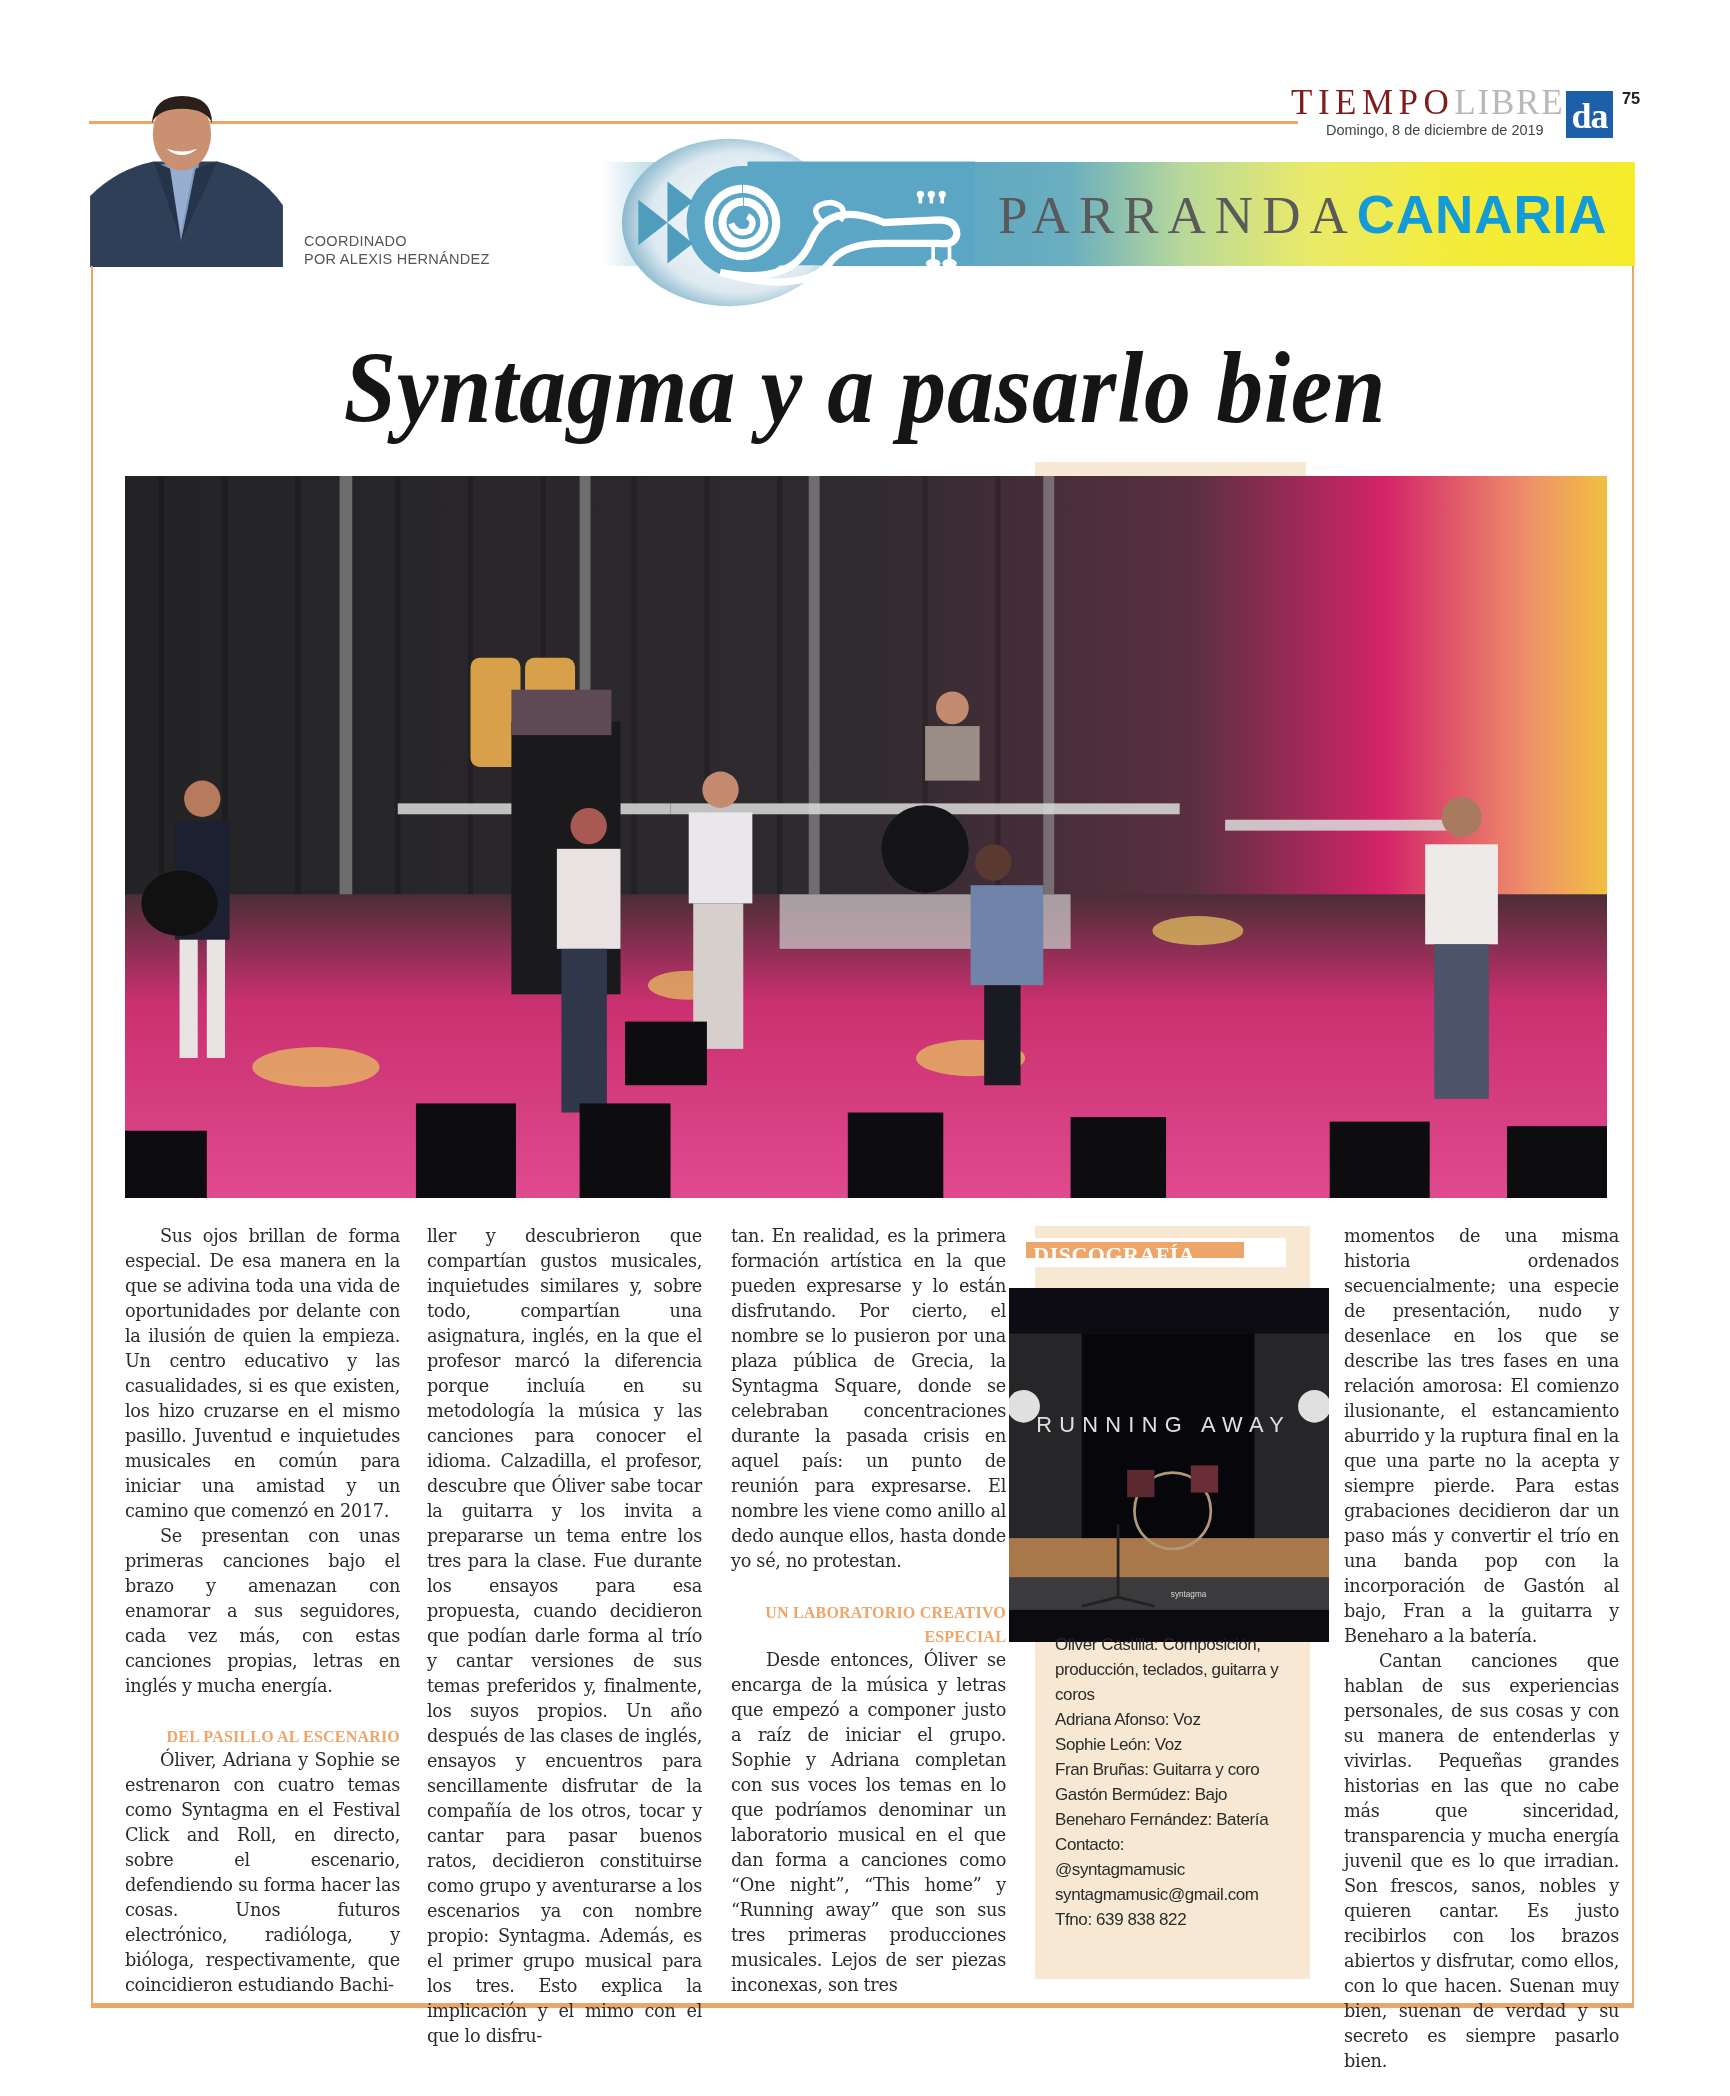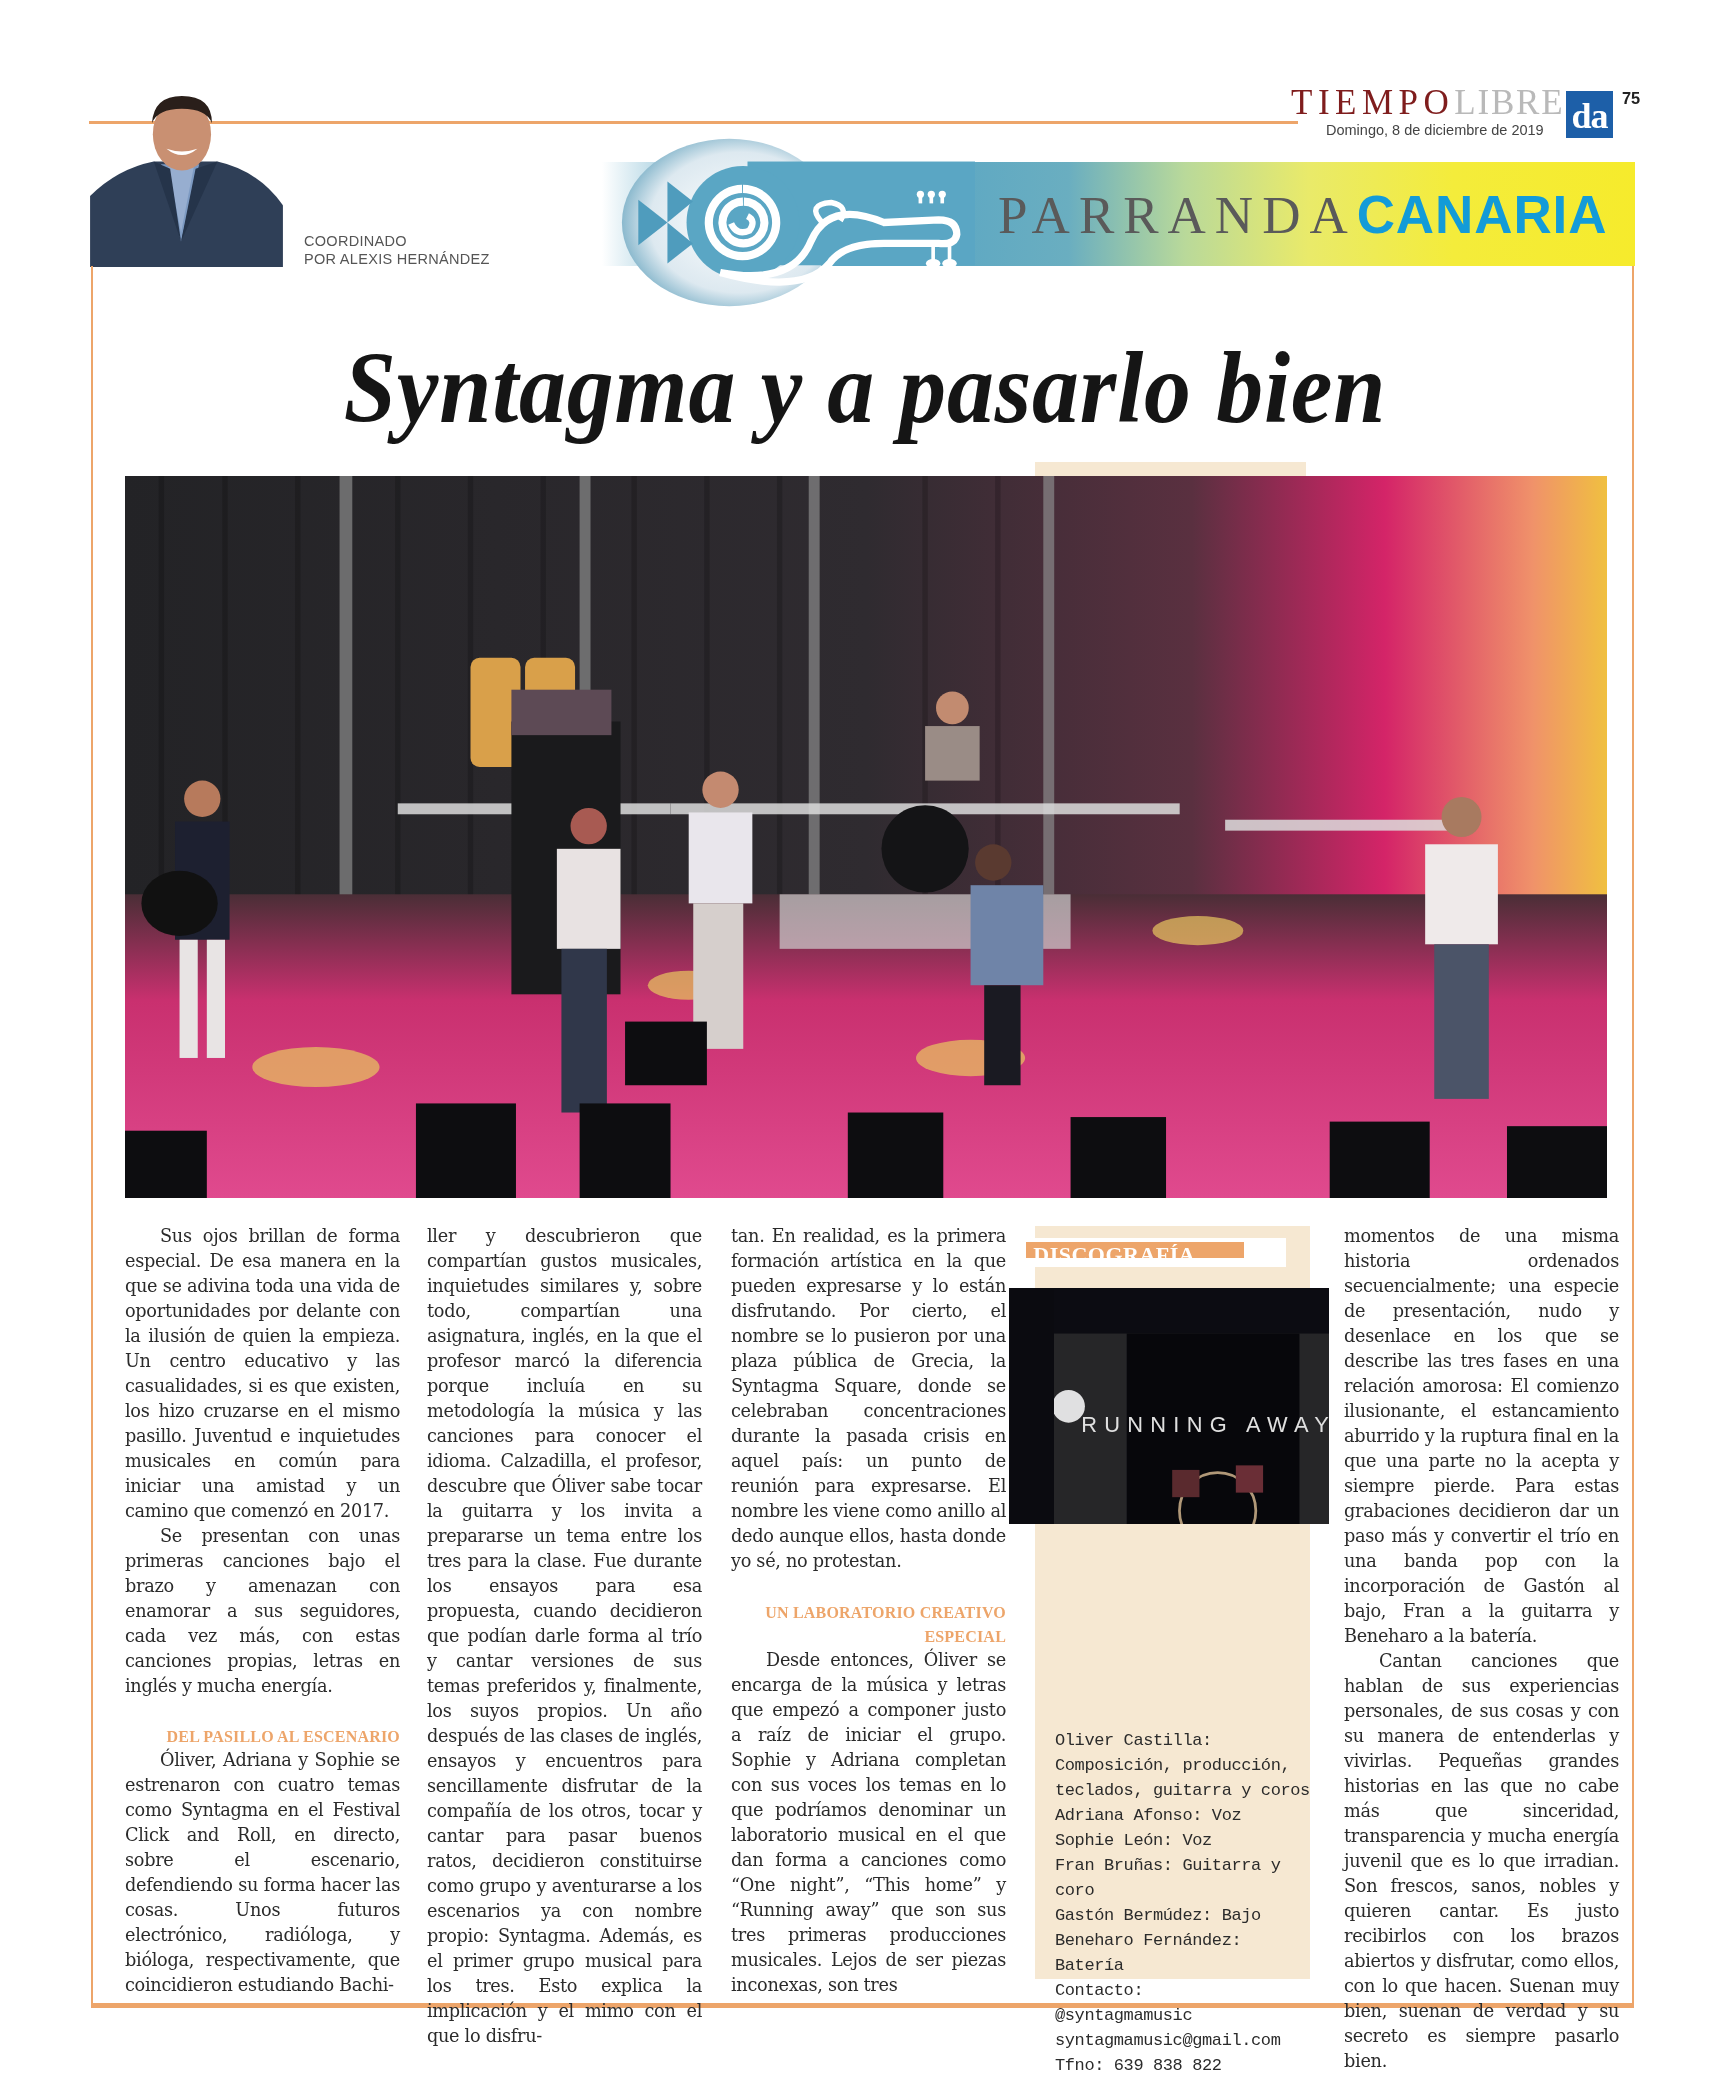--- a/index.html
+++ b/index.html
@@ -48,22 +48,22 @@
   
   .col { position: absolute; font-family: "DejaVu Serif", serif; font-size: 17.7px; line-height: 25px; color: #2b2b2b; text-align: justify; hyphens: auto; letter-spacing: -0.3px; }
   .col p { text-indent: 35px; }
   .col p.noindent { text-indent: 0; }
   .subhead { font-family: "Liberation Serif", serif; font-weight: bold; color: #eda56a; text-align: right; font-size: 16px; line-height: 23.6px; letter-spacing: 0.2px; }
 
   .sidebar-bg { left: 1035px; top: 1226px; width: 275px; height: 753px; background: #f6e8d2; }
   .disco-label-bg { left: 1026px; top: 1238px; width: 260px; height: 29px; background: #fff; }
   .disco-label { left: 1026px; top: 1242px; width: 218px; height: 16px; background: #eda56a; color: #fff;
     font-family: "Liberation Serif", serif; font-weight: bold; font-size: 22px; line-height: 26px; padding-left: 7.3px; letter-spacing: 0.5px; }
-  .cover { left: 1009px; top: 1288px; width: 320px; height: 236px; overflow: hidden; background: #0b0b10; padding-left: 45px; }
-  .credits { left: 1055px; top: 1728px; width: 255px; font-family: Liberation Mono, monospace; font-size: 17px; line-height: 25px; color: #2b2b2b; letter-spacing: -0.4px; }
+  .cover { left: 1009px; top: 1288px; width: 320px; height: 354px; overflow: hidden; background: #0b0b10; }
+  .credits { left: 1055px; top: 1632px; width: 255px; font-family: Liberation Sans, sans-serif; font-size: 17px; line-height: 25px; color: #2b2b2b; letter-spacing: -0.4px; }
   .credits div { white-space: normal; }
 </style>
 </head>
 <body>
 
 <div class="abs masthead-rule"></div>
 <div class="abs tiempo">
   <span class="t1">TIEMPO</span><span class="t2">LIBRE</span>
 </div>
 <div class="abs dateline">Domingo, 8 de diciembre de 2019</div>

